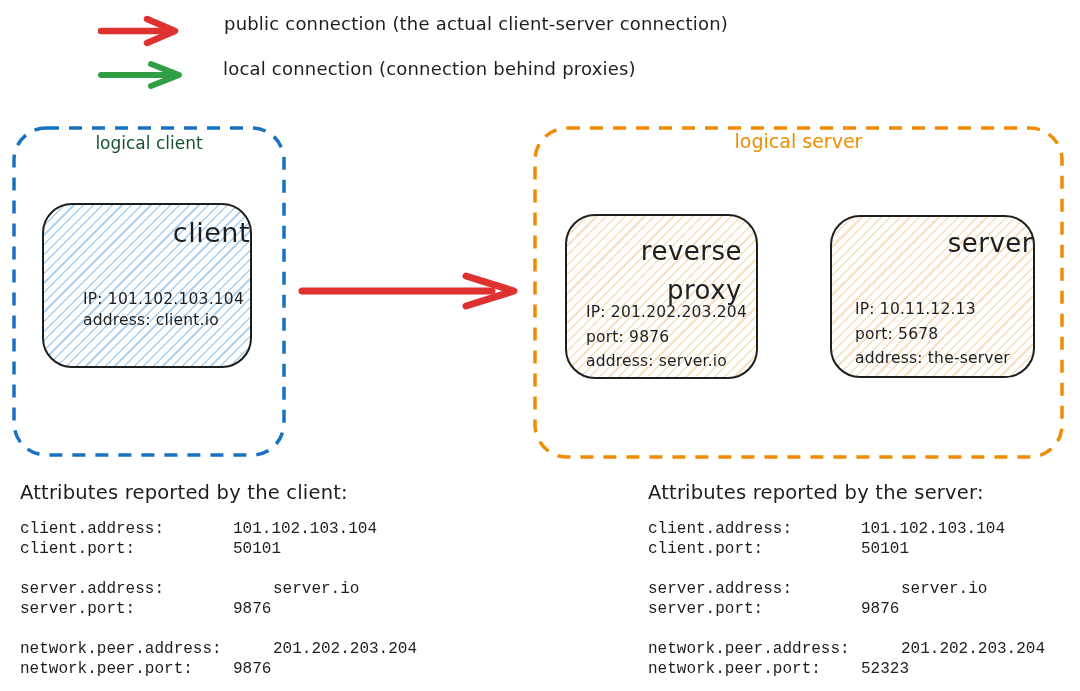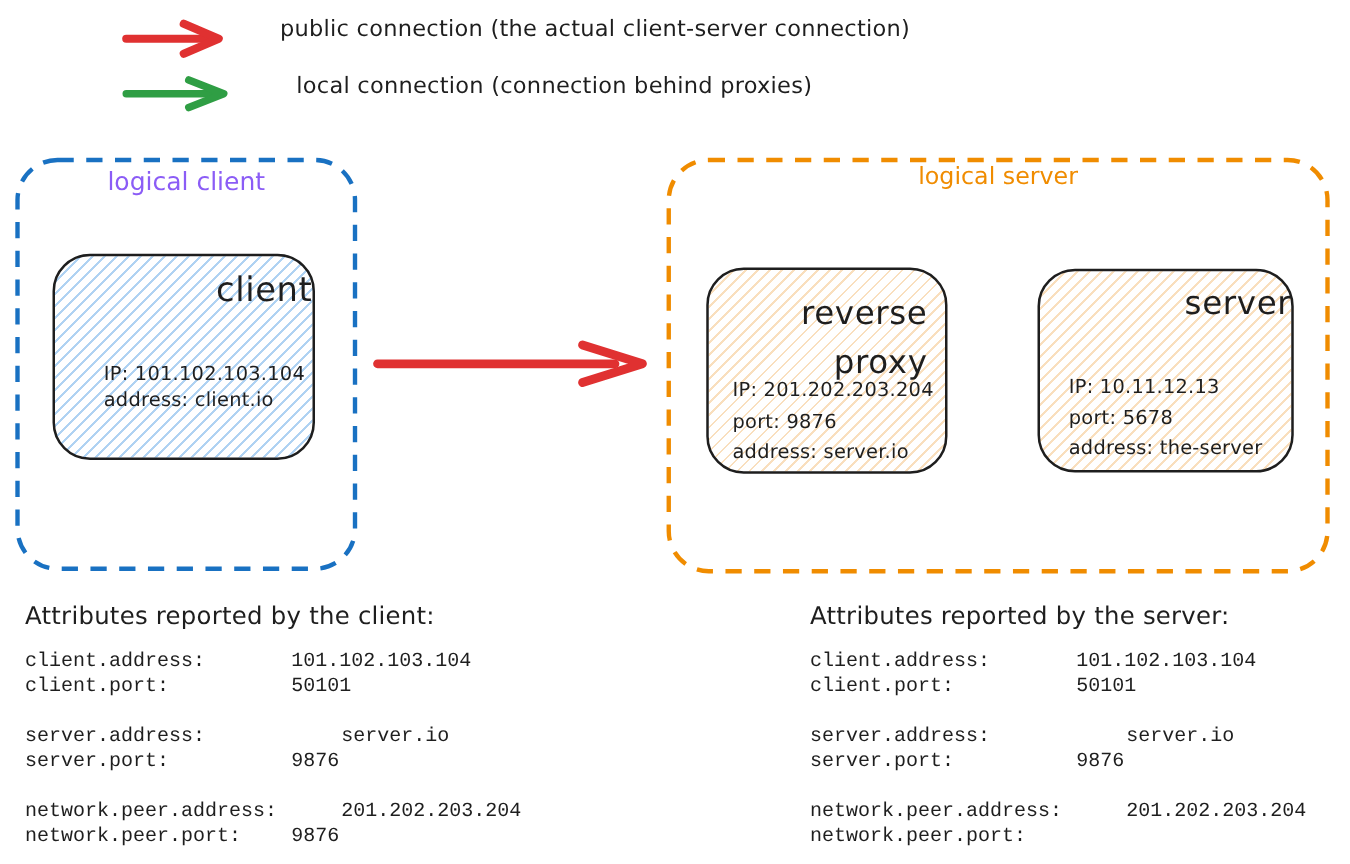--- a/index.html
+++ b/index.html
@@ -19,34 +19,34 @@
   .legend-arrow { position: absolute; }
   .legend-arrow-public { left: 97px; top: 14px; }
   .legend-arrow-local  { left: 97px; top: 59px; }
   .legend-label {
     position: absolute;
     font-size: 18px;
     letter-spacing: 0.2px;
     white-space: nowrap;
   }
   .legend-label-public { left: 224px; top: 13px; }
-  .legend-label-local  { left: 237px; top: 58px; }
+  .legend-label-local  { left: 223px; top: 58px; }
 
   
   .logical-box { position: absolute; }
   .logical-client-box { left: 12px;  top: 126px; width: 274px; height: 331px; }
   .logical-server-box { left: 533px; top: 126px; width: 531px; height: 333px; }
   .logical-box > svg { position: absolute; left: 0; top: 0; }
   .logical-label {
     position: absolute;
     left: 0; right: 0;
     text-align: center;
     white-space: nowrap;
   }
-  .logical-client-label { top: 7px; font-size: 20px;  color: #8b5cf6; }
+  .logical-client-label { top: 7px; font-size: 17px;  color: #14532d; }
   .logical-server-label { top: 4px; font-size: 19px;  color: #f08c00; }
 
   
   .node {
     position: absolute;
     border: 2px solid #1e1e1e;
     border-radius: 30px;
     background-color: #ffffff;
   }
   .hatch-blue {
@@ -222,17 +222,18 @@
       <div class="attr-row">
         <span>server.port:</span>
         <span>9876</span>
       </div>
       <div class="attr-row gap">
         <span>network.peer.address:</span>
         <span>201.202.203.204</span>
       </div>
       <div class="attr-row">
         <span>network.peer.port:</span>
+        <span>52323</span>
       </div>
     </div>
   </div>
 
 </div>
 
 </body></html>

